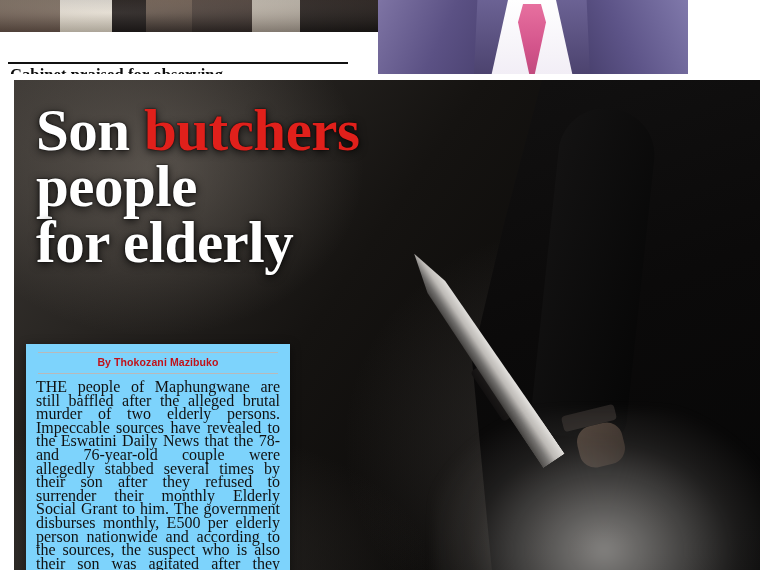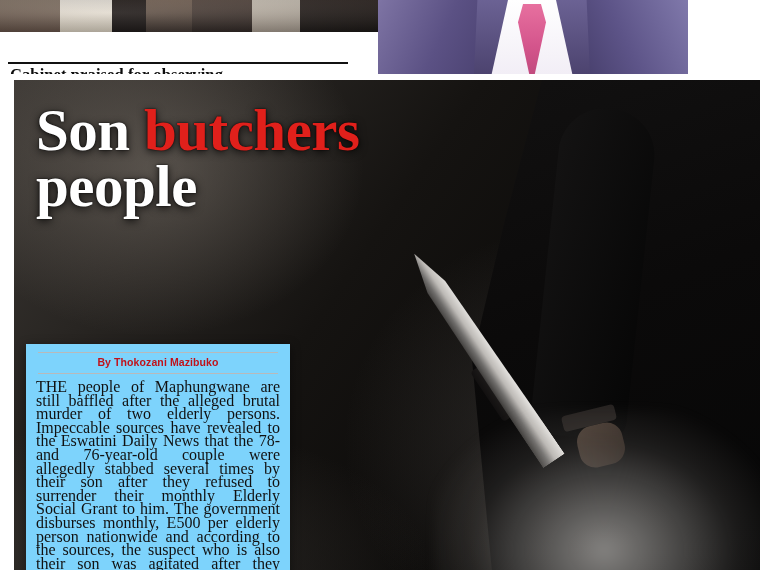--- a/index.html
+++ b/index.html
@@ -363,20 +363,21 @@
     <div class="hero-arm"></div>
     <div class="hero-cuff"></div>
     <div class="hero-hand"></div>
     <div class="knife-handle"></div>
     <div class="knife-blade"></div>
     <div class="hero-mist"></div>
 
     <div class="main-headline">
       <span class="hl-line"><span>Son </span><span class="hl-red">butchers</span></span>
       <span class="hl-line">people</span>
+      <span class="hl-line">for elderly</span>
     </div>
 
     <div class="story-box">
       <div class="byline-rule-top"></div>
       <div class="byline">By Thokozani Mazibuko</div>
       <div class="byline-rule-bottom"></div>
       <div class="story-body">THE people of Maphungwane are still baffled after the alleged brutal murder of two elderly persons.  Impeccable sources have revealed to the Eswatini Daily News that the 78- and 76-year-old couple were allegedly stabbed several times by their son after they refused to surrender their monthly Elderly Social Grant to him. The government disburses monthly, E500 per elderly person nationwide and according to the sources, the suspect who is also their son was agitated after they refused to give him the money.</div>
       <div class="see-full">
         <span class="sq"></span>
         <span class="sf-text">SEE FULL STORY ON PAGE 2</span>

